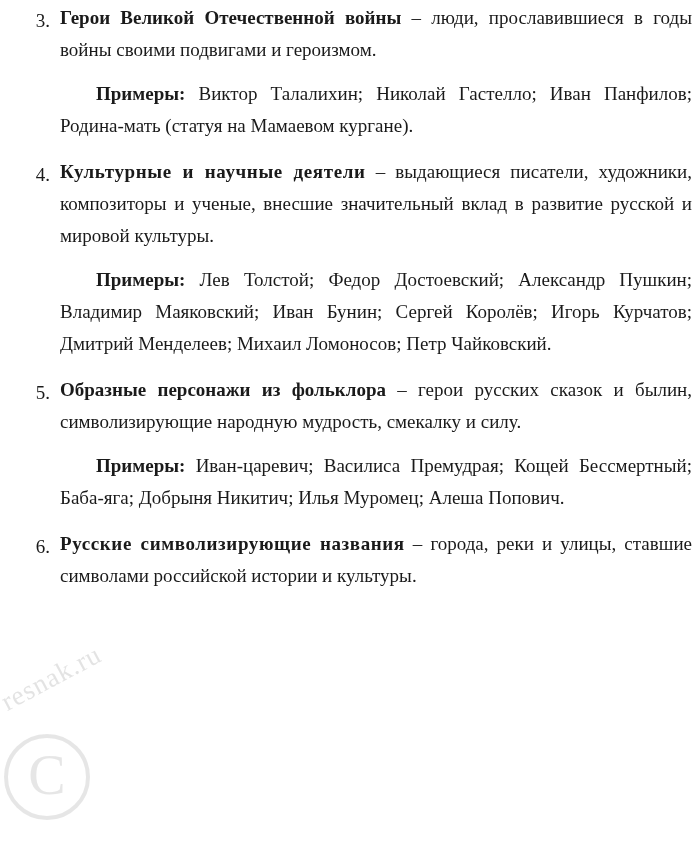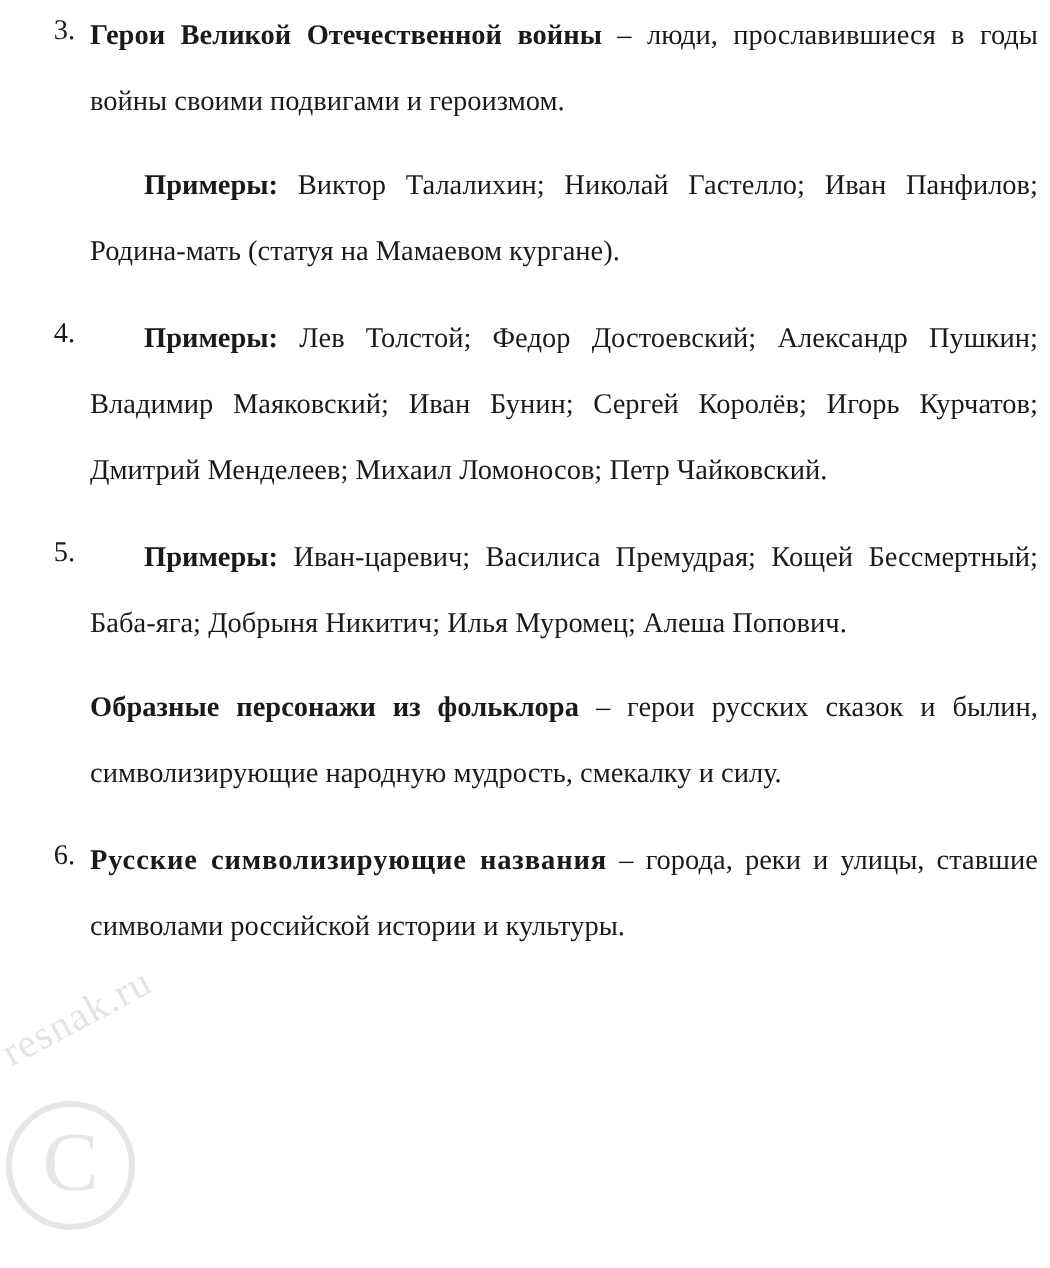--- a/index.html
+++ b/index.html
@@ -42,21 +42,21 @@
     text-align: right;
     font-size: 19px;
     line-height: 38px;
   }
   .item-body {
     margin-left: 36px;
   }
   p.para {
     margin: 0 0 12px 0;
     font-size: 19px;
-    line-height: 44px;
+    line-height: 32px;
     text-align: justify;
     text-justify: inter-word;
     hyphens: none;
   }
   p.para:last-child {
     margin-bottom: 0;
   }
   .term {
     font-weight: bold;
   }
@@ -128,29 +128,30 @@
       <div class="item-number">3.</div>
       <div class="item-body">
         <p class="para"><span class="term">Герои Великой Отечественной войны</span><span> – люди, прославившиеся в годы войны своими подвигами и героизмом.</span></p>
         <p class="para examples"><span class="ex-label">Примеры:</span><span> Виктор Талалихин; Николай Гастелло; Иван Панфилов; Родина-мать (статуя на Мамаевом кургане).</span></p>
       </div>
     </div>
 
     <div class="item">
       <div class="item-number">4.</div>
       <div class="item-body">
+        <p class="para"><span class="term-spaced">Культурные и научные деятели</span><span> – выдающиеся писатели, художники, композиторы и ученые, внесшие значительный вклад в развитие русской и мировой культуры.</span></p>
         <p class="para examples"><span class="ex-label">Примеры:</span><span> Лев Толстой; Федор Достоевский; Александр Пушкин; Владимир Маяковский; Иван Бунин; Сергей Королёв; Игорь Курчатов; Дмитрий Менделеев; Михаил Ломоносов; Петр Чайковский.</span></p>
       </div>
     </div>
 
     <div class="item">
       <div class="item-number">5.</div>
       <div class="item-body">
+        <p class="para"><span class="term">Образные персонажи из фольклора</span><span> – герои русских сказок и былин, символизирующие народную мудрость, смекалку и силу.</span></p>
         <p class="para examples"><span class="ex-label">Примеры:</span><span> Иван-царевич; Василиса Премудрая; Кощей Бессмертный; Баба-яга; Добрыня Никитич; Илья Муромец; Алеша Попович.</span></p>
-        <p class="para"><span class="term">Образные персонажи из фольклора</span><span> – герои русских сказок и былин, символизирующие народную мудрость, смекалку и силу.</span></p>
       </div>
     </div>
 
     <div class="item">
       <div class="item-number">6.</div>
       <div class="item-body">
         <p class="para"><span class="term-spaced">Русские символизирующие названия</span><span> – города, реки и улицы, ставшие символами российской истории и культуры.</span></p>
       </div>
     </div>
 

